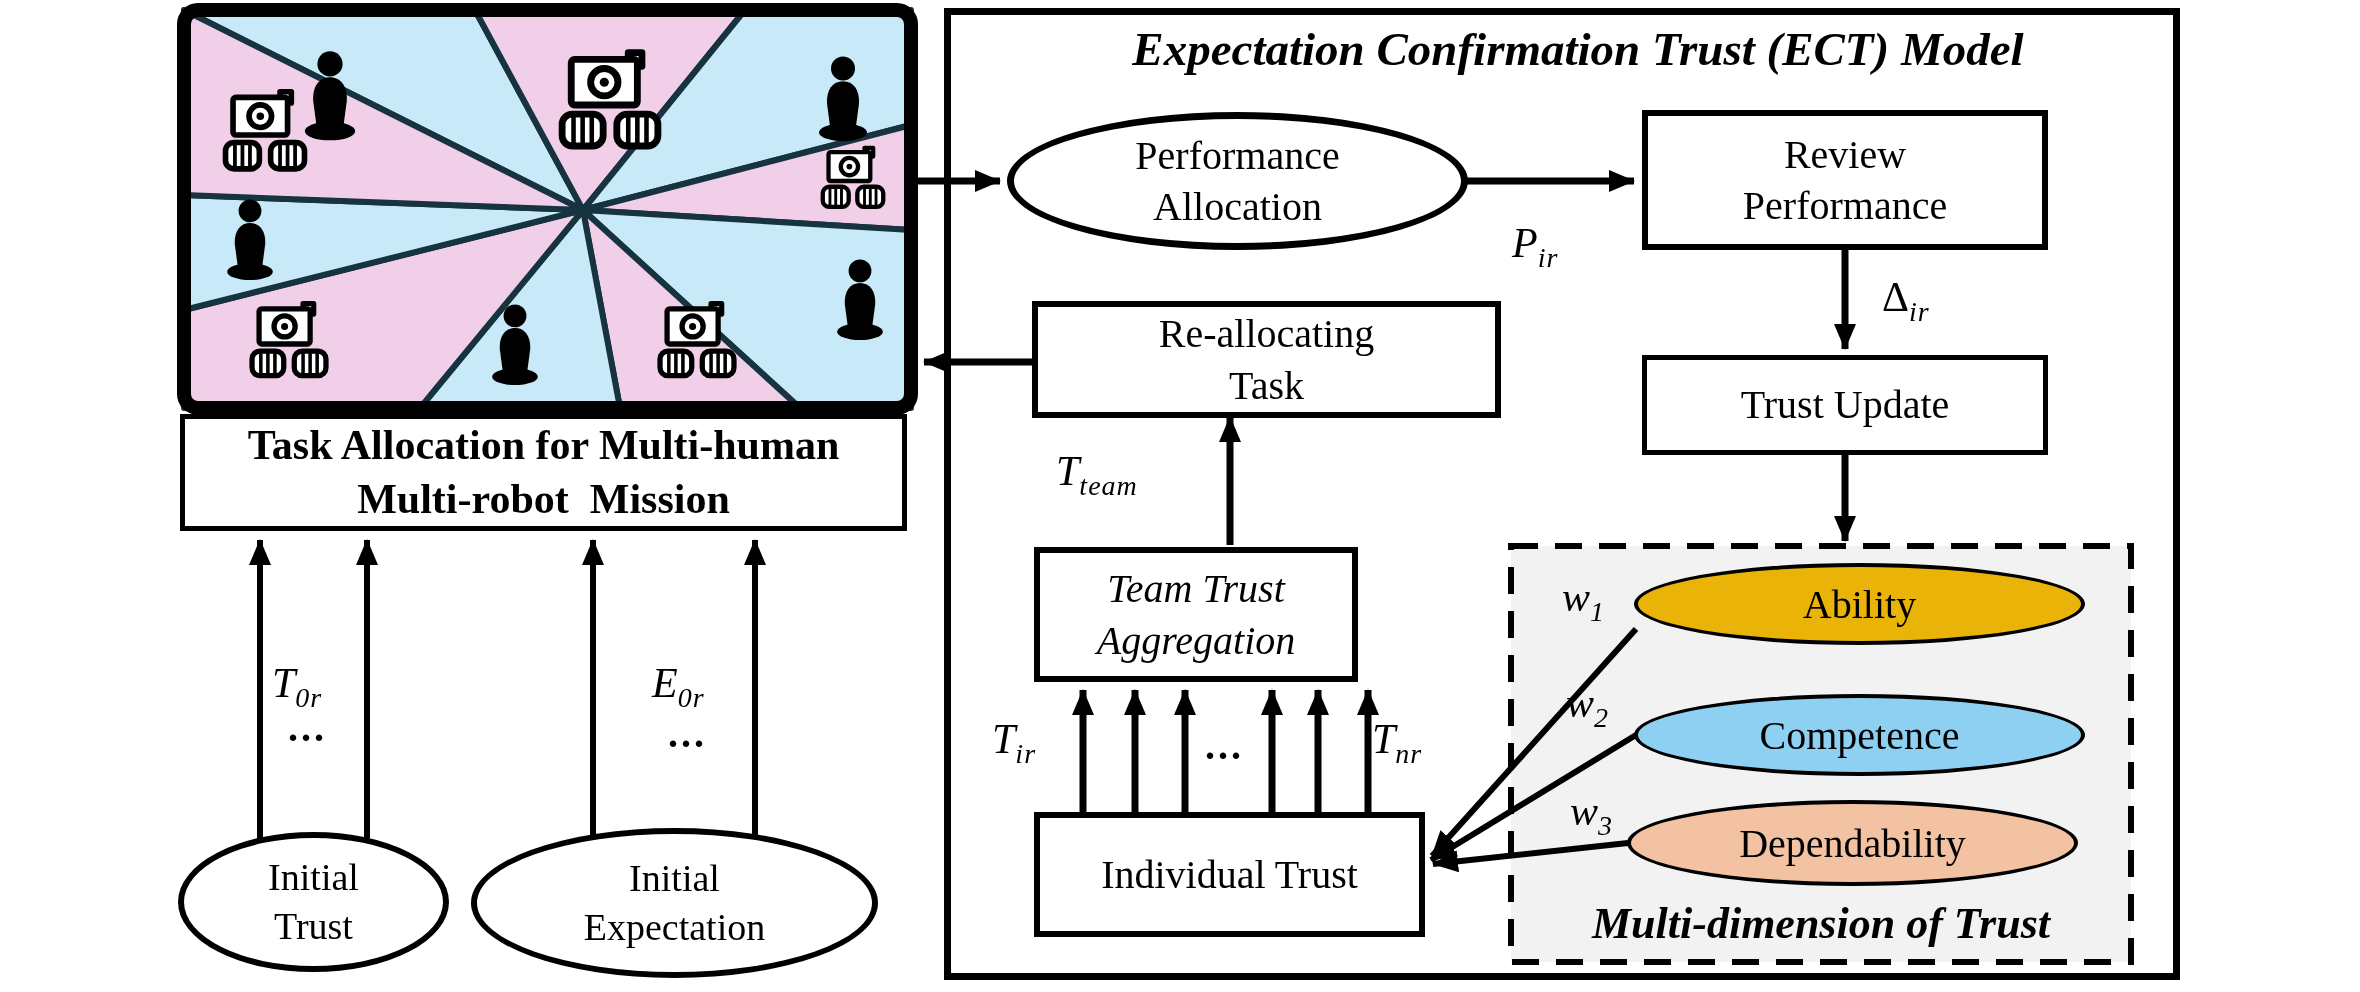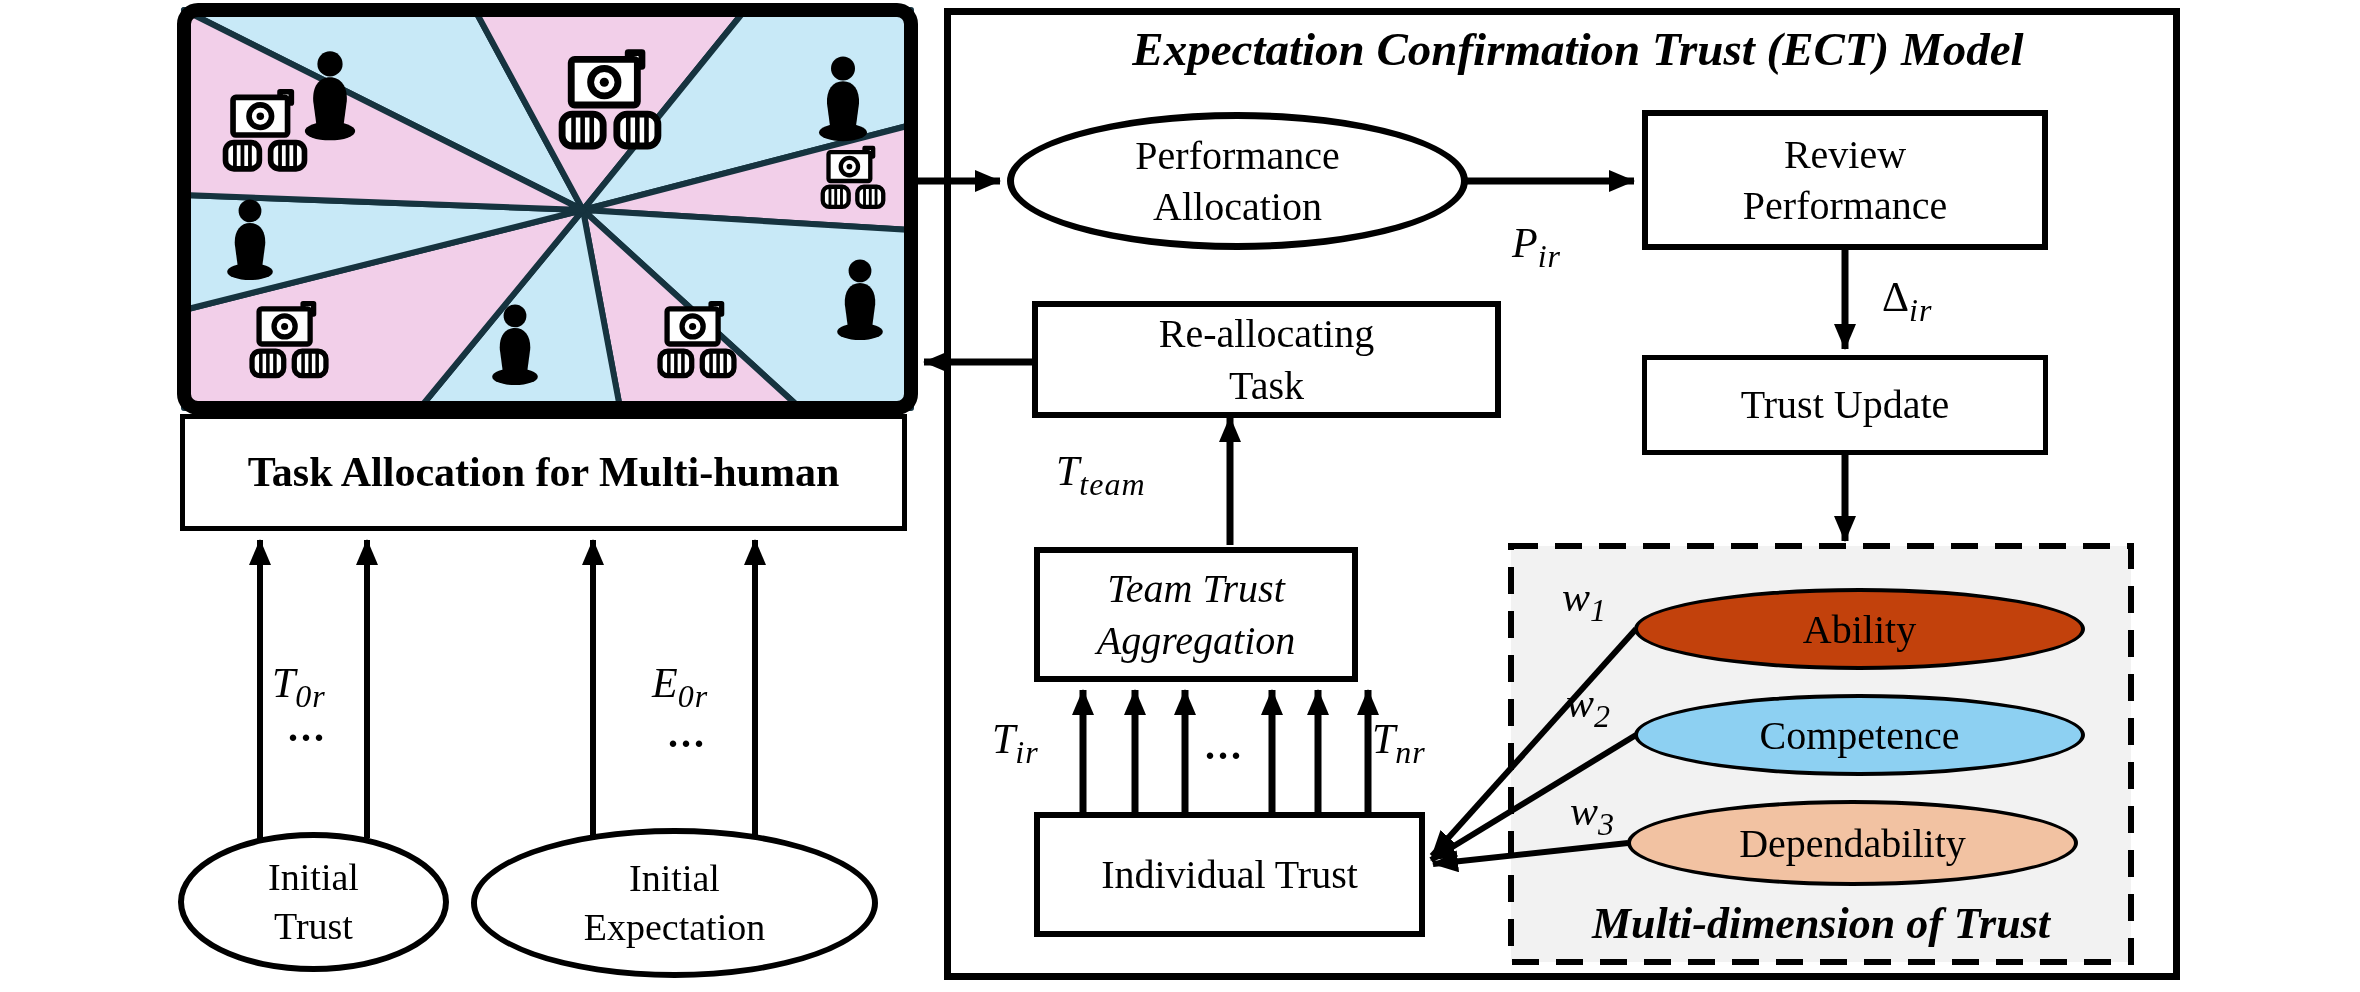--- a/index.html
+++ b/index.html
@@ -20,21 +20,21 @@
     position:absolute;font-weight:700;font-style:italic;font-size:47px;text-align:center;
   }
   .mdt-title{
     position:absolute;font-weight:700;font-style:italic;font-size:44px;text-align:center;
   }
   .dim{
     position:absolute;box-sizing:border-box;border:4px solid #000;border-radius:50%;
     display:flex;align-items:center;justify-content:center;font-size:40px;
   }
   .math{position:absolute;font-style:italic;font-size:42px;line-height:1;}
-  .math sub{font-size:32px;font-style:italic;vertical-align:-10px;letter-spacing:1px;}
+  .math sub{font-size:28px;font-style:italic;vertical-align:-10px;letter-spacing:1px;}
   .math .up{font-style:normal;}
   .dots{position:absolute;font-weight:700;font-size:40px;letter-spacing:3px;line-height:1;}
 </style>
 </head>
 <body>
 
 <div id="canvas">
 
   <svg id="layer-svg" width="2360" height="992" viewBox="0 0 2360 992">
     <defs>
@@ -113,20 +113,21 @@
 
       <line x1="260" y1="846" x2="260" y2="540" marker-end="url(#ah)"></line>
       <line x1="367" y1="838" x2="367" y2="540" marker-end="url(#ah)"></line>
       <line x1="593" y1="838" x2="593" y2="540" marker-end="url(#ah)"></line>
       <line x1="755" y1="846" x2="755" y2="540" marker-end="url(#ah)"></line>
     </g>
   </svg>
 
   <div class="box bold" style="left:180px;top:414px;width:727px;height:117px;border-width:5px;font-size:42px;">
     <div>Task Allocation for Multi-human</div>
+    <div>Multi-robot  Mission</div>
   </div>
 
   <div class="box ellipse" style="left:178px;top:832px;width:271px;height:140px;font-size:38px;">
     <div>Initial</div>
     <div>Trust</div>
   </div>
 
   <div class="box ellipse" style="left:471px;top:828px;width:407px;height:150px;font-size:38px;">
     <div>Initial</div>
     <div>Expectation</div>
@@ -184,21 +185,21 @@
     <span>T</span><sub>team</sub>
   </div>
   <div class="math" style="left:992px;top:718px;">
     <span>T</span><sub>ir</sub>
   </div>
   <div class="math" style="left:1372px;top:718px;">
     <span>T</span><sub>nr</sub>
   </div>
   <div class="dots" style="left:1205px;top:726px;">...</div>
 
-  <div class="dim" style="left: 1634px; top: 588px; width: 451px; height: 82px; background: #c2410c;">
+  <div class="dim" style="left: 1634px; top: 563px; width: 451px; height: 82px; background: #eab308;">
     <span>Ability</span>
   </div>
   <div class="dim" style="left: 1634px; top: 694px; width: 451px; height: 82px; background: rgb(141, 208, 242);">
     <span>Competence</span>
   </div>
   <div class="dim" style="left: 1627px; top: 800px; width: 451px; height: 86px; background: rgb(242, 194, 162);">
     <span>Dependability</span>
   </div>
 
   <div class="math" style="left:1562px;top:576px;">

